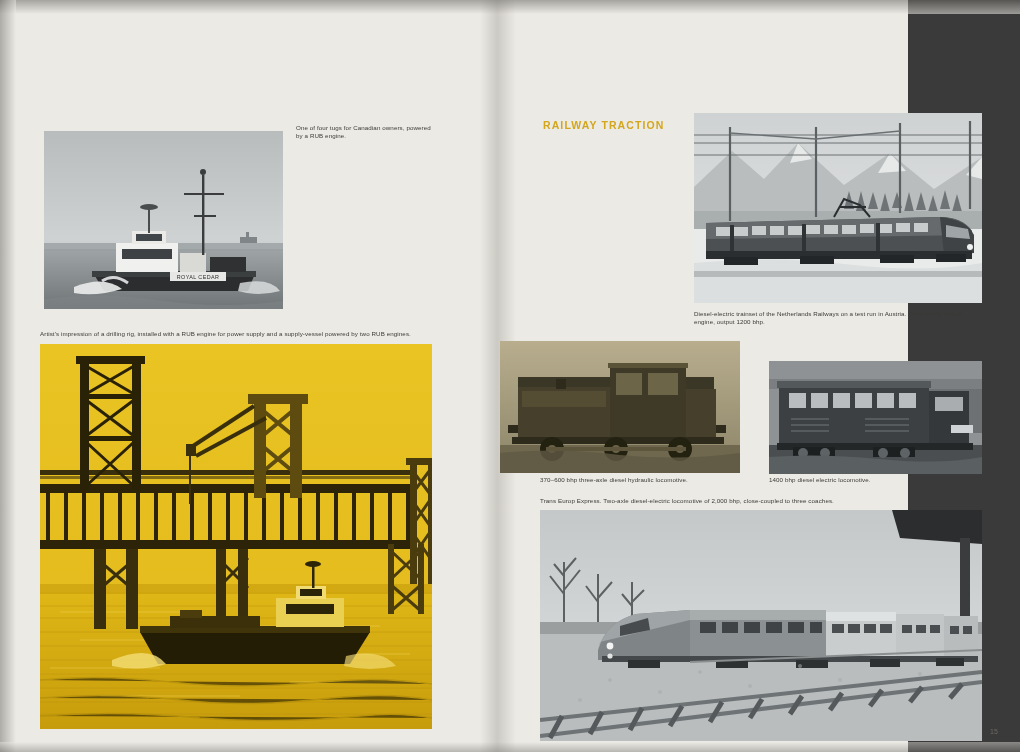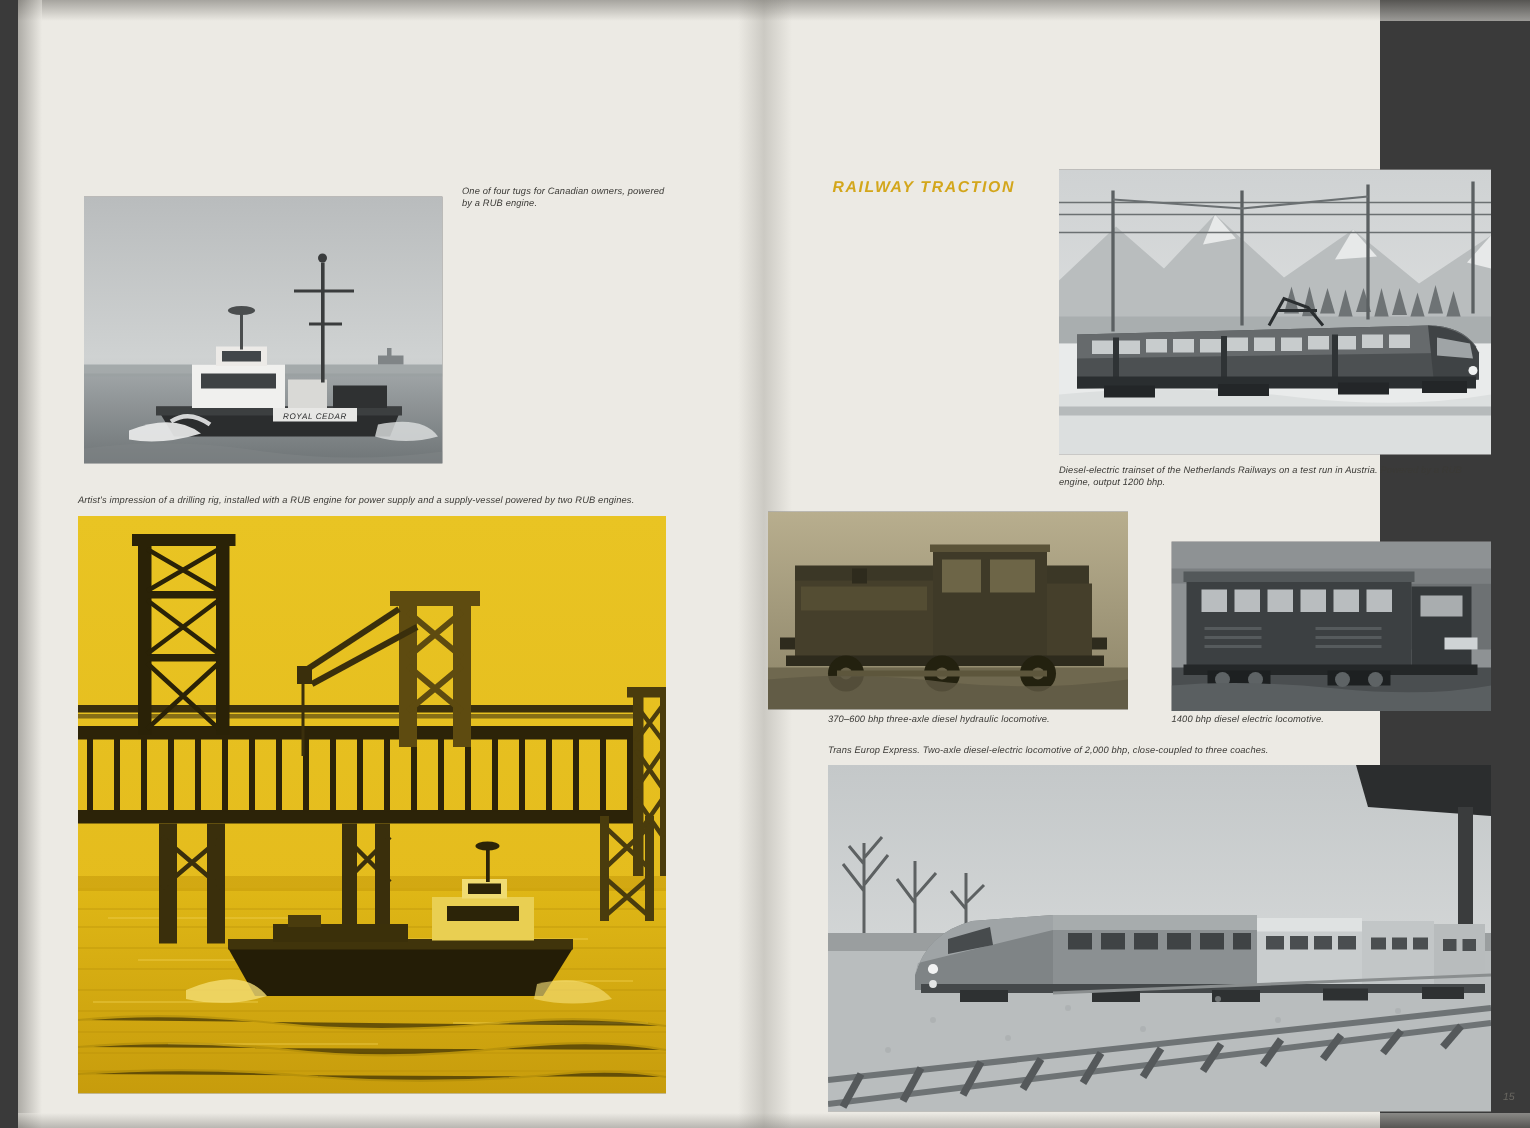--- a/index.html
+++ b/index.html
@@ -3,23 +3,22 @@
 <meta charset="utf-8">
 <style>
   html,body{margin:0;padding:0;}
   body{
     width:1020px;height:752px;
     background:#3a3a3a;
     font-family:"Liberation Sans", sans-serif;
     overflow:hidden;
   }
   .spread{
-    position:absolute;left:12px;top:0;width:908px;height:752px;
+    position:absolute;left:0;top:0;width:908px;height:752px;
     background:#eceae4;
-    font-style:italic;
   }
   
   .gutter{
     position:absolute;left:480px;top:0;width:36px;height:752px;
     background:linear-gradient(to right,rgba(0,0,0,0.0),rgba(120,118,110,0.28) 48%,rgba(0,0,0,0.0));
     pointer-events:none;
   }
   .page-edge-top{
     position:absolute;left:0;top:0;width:1020px;height:14px;
     background:linear-gradient(to bottom,#6d6b66,#eceae4);

